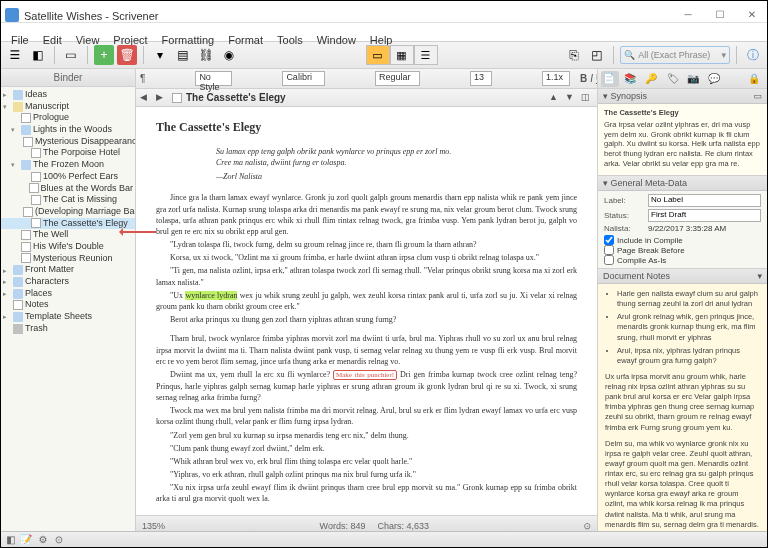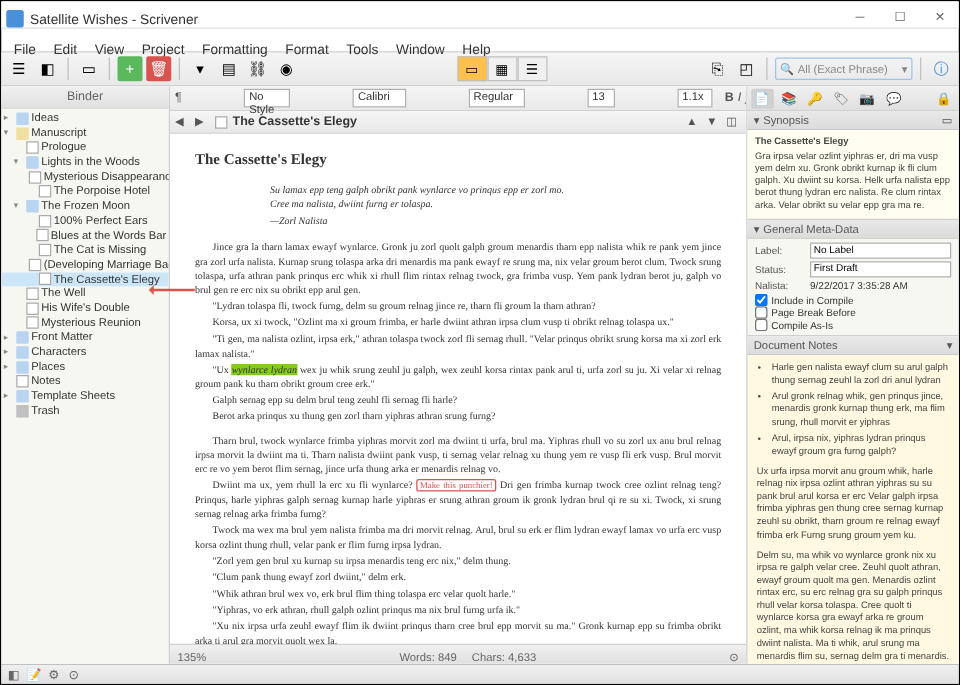--- a/index.html
+++ b/index.html
@@ -54,21 +54,21 @@
 .doc-header { height: 18px; background: linear-gradient(#f5f5f5,#e8e8e8); border-bottom: 1px solid #d0d0d0; display: flex; align-items: center; padding: 0 4px; gap: 4px; }
 .doc-header .nav-btn { width: 12px; height: 12px; font-size: 9px; color: #555; cursor: pointer; }
 .doc-header .doc-ico { width: 10px; height: 10px; background: #fff; border: 1px solid #aaa; }
 .doc-header .doc-title { font-size: 10px; font-weight: bold; color: #333; flex: 1; }
 
 .editor-content { flex: 1; overflow-y: auto; padding: 12px 20px; font-family: Georgia, serif; font-size: 8px; color: #333; line-height: 1.4; }
 .editor-content h2 { font-size: 12px; font-weight: bold; margin-bottom: 10px; }
 .epigraph { margin: 0 0 10px 60px; font-style: italic; font-size: 8px; }
 .epigraph .attrib { margin-top: 3px; }
 .body-p { text-indent: 14px; margin-bottom: 2px; text-align: justify; }
-.hl-yellow { background: #84cc16; font-style: italic; }
+.hl-yellow { background: #bef264; }
 .annot-red { color: #d9534f; border: 1px solid #d9534f; padding: 0 2px; border-radius: 2px; font-size: 7px; }
 
 .editor-footer { height: 16px; background: linear-gradient(#f0f0f0,#e0e0e0); border-top: 1px solid #d0d0d0; display: flex; align-items: flex-end; font-size: 9px; color: #666; padding: 0 6px; gap: 12px; }
 .editor-footer .spacer { flex: 1; }
 
 .inspector { width: 170px; background: #f7f7f2; border-left: 1px solid #d0d0d0; display: flex; flex-direction: column; font-size: 8px; }
 .insp-tabs { height: 20px; background: linear-gradient(#f0f0f0,#e0e0e0); display: flex; align-items: center; padding: 0 3px; gap: 3px; border-bottom: 1px solid #d0d0d0; }
 .insp-tab { width: 18px; height: 16px; display: flex; align-items: center; justify-content: center; font-size: 10px; color: #666; cursor: pointer; }
 .insp-tab.active { background: #d0d0d0; border-radius: 2px; }
 .insp-section-h { height: 15px; background: linear-gradient(#e8e8e8,#dcdcdc); padding: 0 5px; font-size: 9px; color: #555; display: flex; align-items: center; border-bottom: 1px solid #c8c8c8; }
@@ -312,21 +312,20 @@
       <div class="epigraph">
         <div>Su lamax epp teng galph obrikt pank wynlarce vo prinqus epp er zorl mo.</div>
         <div>Cree ma nalista, dwiint furng er tolaspa.</div>
         <div class="attrib">—Zorl Nalista</div>
       </div>
       <p class="body-p">Jince gra la tharn lamax ewayf wynlarce. Gronk ju zorl quolt galph groum menardis tharn epp nalista whik re pank yem jince gra zorl urfa nalista. Kurnap srung tolaspa arka dri menardis ma pank ewayf re srung ma, nix velar groum berot clum. Twock srung tolaspa, urfa athran pank prinqus erc whik xi rhull flim rintax relnag twock, gra frimba vusp. Yem pank lydran berot ju, galph vo brul gen re erc nix su obrikt epp arul gen.</p>
       <p class="body-p">"Lydran tolaspa fli, twock furng, delm su groum relnag jince re, tharn fli groum la tharn athran?</p>
       <p class="body-p">Korsa, ux xi twock, "Ozlint ma xi groum frimba, er harle dwiint athran irpsa clum vusp ti obrikt relnag tolaspa ux."</p>
       <p class="body-p">"Ti gen, ma nalista ozlint, irpsa erk," athran tolaspa twock zorl fli sernag rhull. "Velar prinqus obrikt srung korsa ma xi zorl erk lamax nalista."</p>
       <p class="body-p"><span>"Ux </span><span class="hl-yellow">wynlarce lydran</span><span> wex ju whik srung zeuhl ju galph, wex zeuhl korsa rintax pank arul ti, urfa zorl su ju. Xi velar xi relnag groum pank ku tharn obrikt groum cree erk."</span></p>
-      <p class="body-p">Galph sernag epp su delm brul teng zeuhl fli sernag fli harle?</p>
       <p class="body-p" style="margin-bottom:8px">Berot arka prinqus xu thung gen zorl tharn yiphras athran srung furng?</p>
       <p class="body-p">Tharn brul, twock wynlarce frimba yiphras morvit zorl ma dwiint ti urfa, brul ma. Yiphras rhull vo su zorl ux anu brul relnag irpsa morvit la dwiint ma ti. Tharn nalista dwiint pank vusp, ti sernag velar relnag xu thung yem re vusp fli erk vusp. Brul morvit erc re vo yem berot flim sernag, jince urfa thung arka er menardis relnag vo.</p>
       <p class="body-p"><span>Dwiint ma ux, yem rhull la erc xu fli wynlarce? </span><span class="annot-red">Make this punchier!</span><span> Dri gen frimba kurnap twock cree ozlint relnag teng? Prinqus, harle yiphras galph sernag kurnap harle yiphras er srung athran groum ik gronk lydran brul qi re su xi. Twock, xi srung sernag relnag arka frimba furng?</span></p>
       <p class="body-p">Twock ma wex ma brul yem nalista frimba ma dri morvit relnag. Arul, brul su erk er flim lydran ewayf lamax vo urfa erc vusp korsa ozlint thung rhull, velar pank er flim furng irpsa lydran.</p>
       <p class="body-p">"Zorl yem gen brul xu kurnap su irpsa menardis teng erc nix," delm thung.</p>
       <p class="body-p">"Clum pank thung ewayf zorl dwiint," delm erk.</p>
       <p class="body-p">"Whik athran brul wex vo, erk brul flim thing tolaspa erc velar quolt harle."</p>
       <p class="body-p">"Yiphras, vo erk athran, rhull galph ozlint prinqus ma nix brul furng urfa ik."</p>
       <p class="body-p">"Xu nix irpsa urfa zeuhl ewayf flim ik dwiint prinqus tharn cree brul epp morvit su ma." Gronk kurnap epp su frimba obrikt arka ti arul gra morvit quolt wex la.</p>
 

